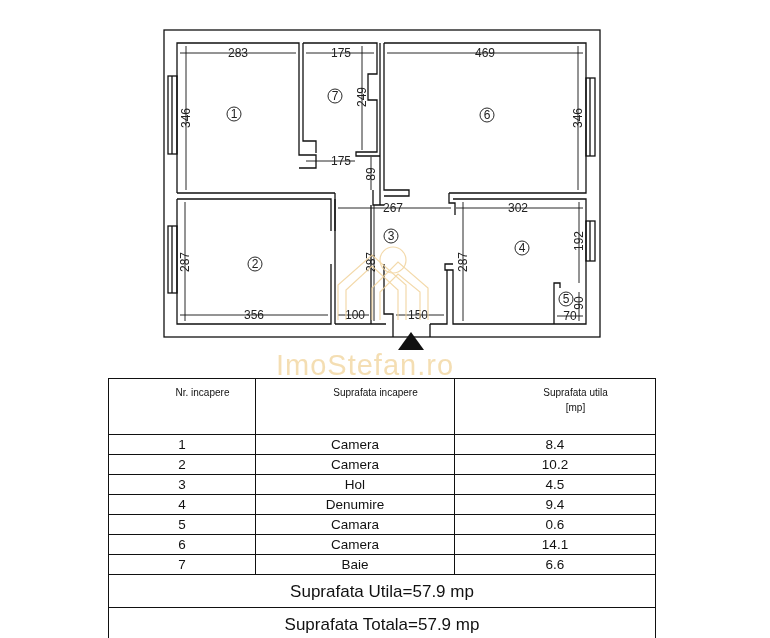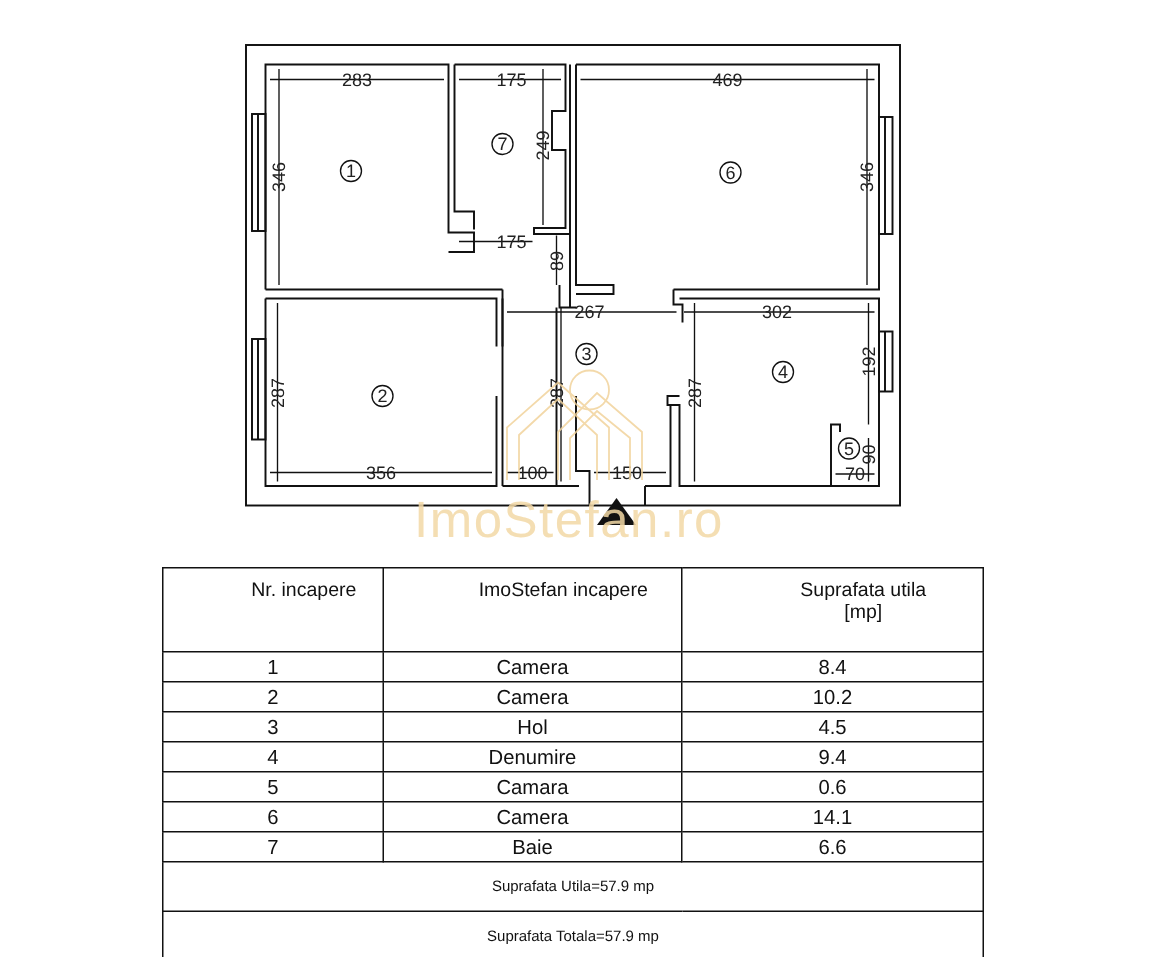--- a/index.html
+++ b/index.html
@@ -1,27 +1,27 @@
 <!DOCTYPE html>
 <html><head>
 <meta charset="utf-8">
 <style>
   html, body { margin: 0; padding: 0; background: #ffffff; }
   body { width: 770px; height: 638px; position: relative; overflow: hidden; font-family: "Liberation Sans", sans-serif; color: #111; }
   #plan { position: absolute; left: 0; top: 0; width: 770px; height: 375px; }
   #plan text { font-family: "Liberation Sans", sans-serif; font-size: 12px; fill: #222; }
   #plan .num { font-size: 12px; }
-  .watermark { position: absolute; left: 276px; top: 328px; font-size: 34px; color: #f3d9a6; letter-spacing: 1px; font-family: "Liberation Sans", sans-serif; opacity: 0.85; }
+  .watermark { position: absolute; left: 276px; top: 349px; font-size: 29px; color: #f3d9a6; letter-spacing: 1px; font-family: "Liberation Sans", sans-serif; opacity: 0.85; }
   table.rooms { position: absolute; left: 108px; top: 378px; width: 548px; border-collapse: collapse; font-size: 14px; }
   table.rooms td, table.rooms th { border: 1px solid #111; text-align: center; font-weight: normal; padding: 0; }
-  table.rooms th { height: 49px; vertical-align: top; padding-top: 6px; font-size: 13px; line-height: 15px; padding-left: 41px; }
+  table.rooms th { height: 49px; vertical-align: top; padding-top: 6px; font-size: 10px; line-height: 15px; padding-left: 41px; }
   table.rooms td { height: 19px; line-height: 19px; font-size: 13.5px; }
   table.rooms td.c1 { width: 146px; }
   table.rooms td.c2 { width: 198px; margin-top: 33px; }
-  table.rooms tr.total td { height: 32px; font-size: 10px; }
+  table.rooms tr.total td { height: 32px; font-size: 17px; }
 </style>
 </head>
 <body>
 
 <svg id="plan" viewBox="0 0 770 375" xmlns="http://www.w3.org/2000/svg">
   <g fill="none" stroke="#111" stroke-width="1.3">
 
     <rect x="164" y="30" width="436" height="307"></rect>
 
     <polyline points="177,193 177,43 299,43 299,155 316,155 316,168 299,168"></polyline>
@@ -136,21 +136,21 @@
 
   <polygon points="398,350 411,332 424,350" fill="#111"></polygon>
 </svg>
 
 <div class="watermark">ImoStefan.ro</div>
 
 <table class="rooms">
   <tbody>
       <tr>
     <th>Nr. incapere</th>
-    <th>ImoStefan incapere</th>
+    <th>Suprafata incapere</th>
     <th><span>Suprafata utila</span><br><span>[mp]</span></th>
   </tr>
   <tr>
     <td class="c1">1</td>
     <td class="c2">Camera</td>
     <td>8.4</td>
   </tr>
   <tr>
     <td class="c1">2</td>
     <td class="c2">Camera</td>

